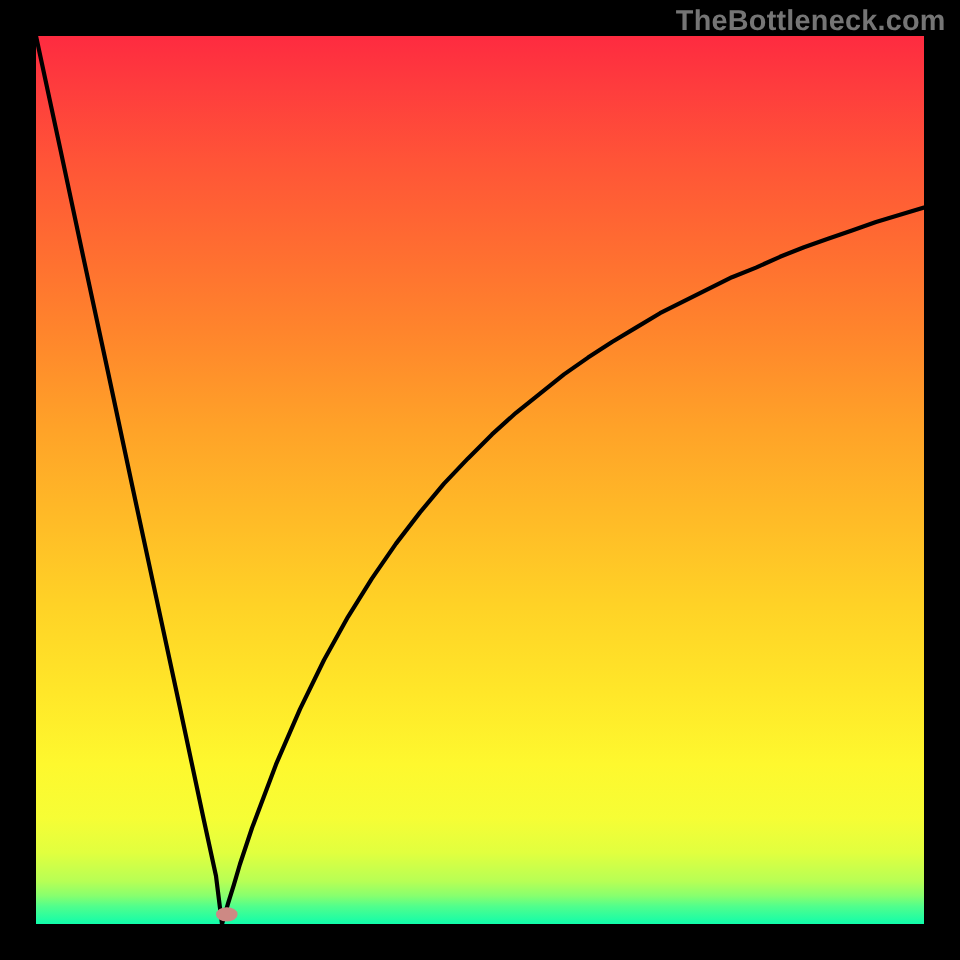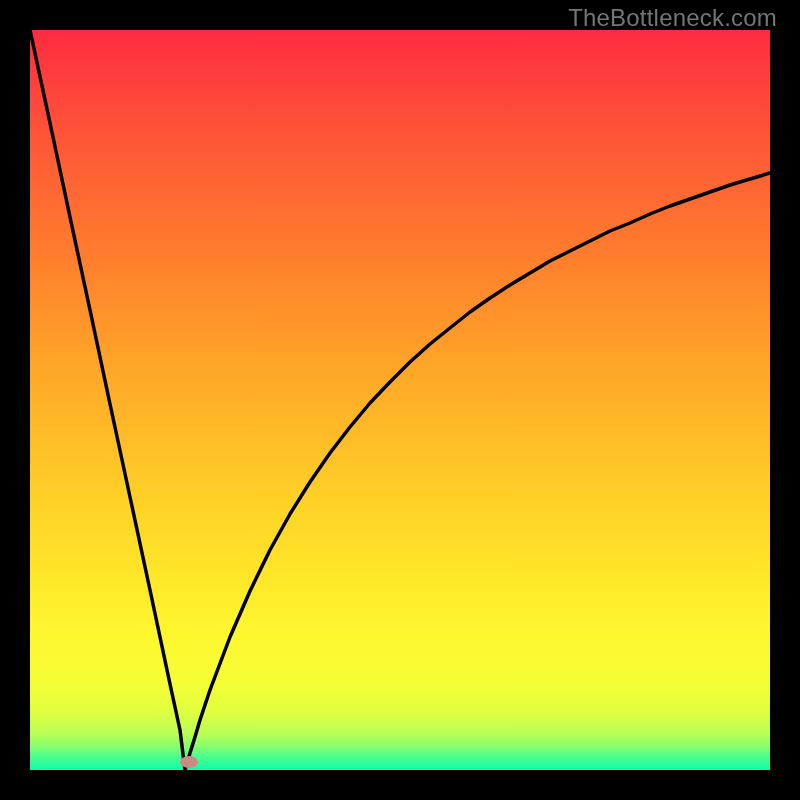--- a/index.html
+++ b/index.html
@@ -6,24 +6,24 @@
   html, body { width: 800px; height: 800px; overflow: hidden; background: #000; }
   .frame {
     position: relative;
     width: 800px;
     height: 800px;
     background: #000;
   }
   .attribution {
     position: absolute;
     top: 4px;
-    right: 23px;
+    right: 12px;
     font-family: Arial, Helvetica, sans-serif;
     font-size: 24px;
-    font-weight: 400;
+    font-weight: 700;
     color: #757575;
     letter-spacing: 0.2px;
     z-index: 5;
   }
   .plot {
     position: absolute;
     left: 30px;
     top: 30px;
     width: 740px;
     height: 740px;

